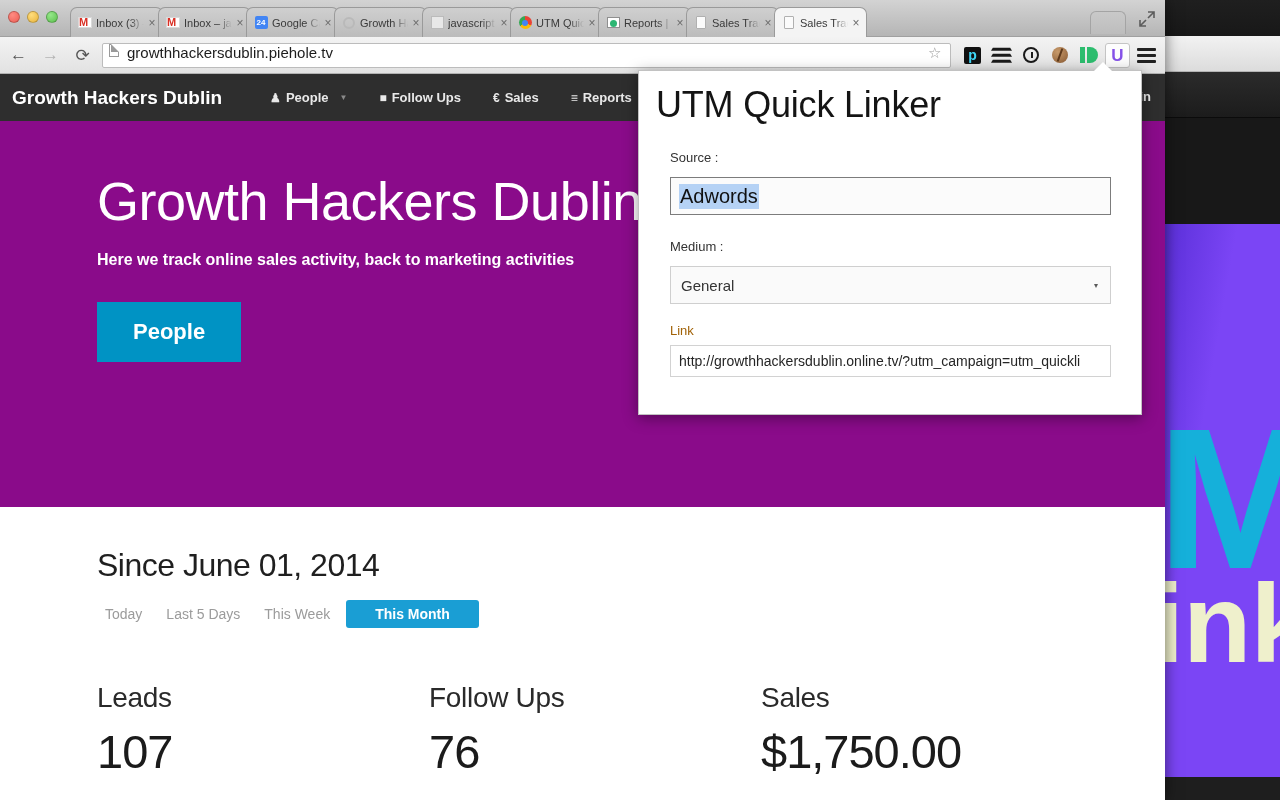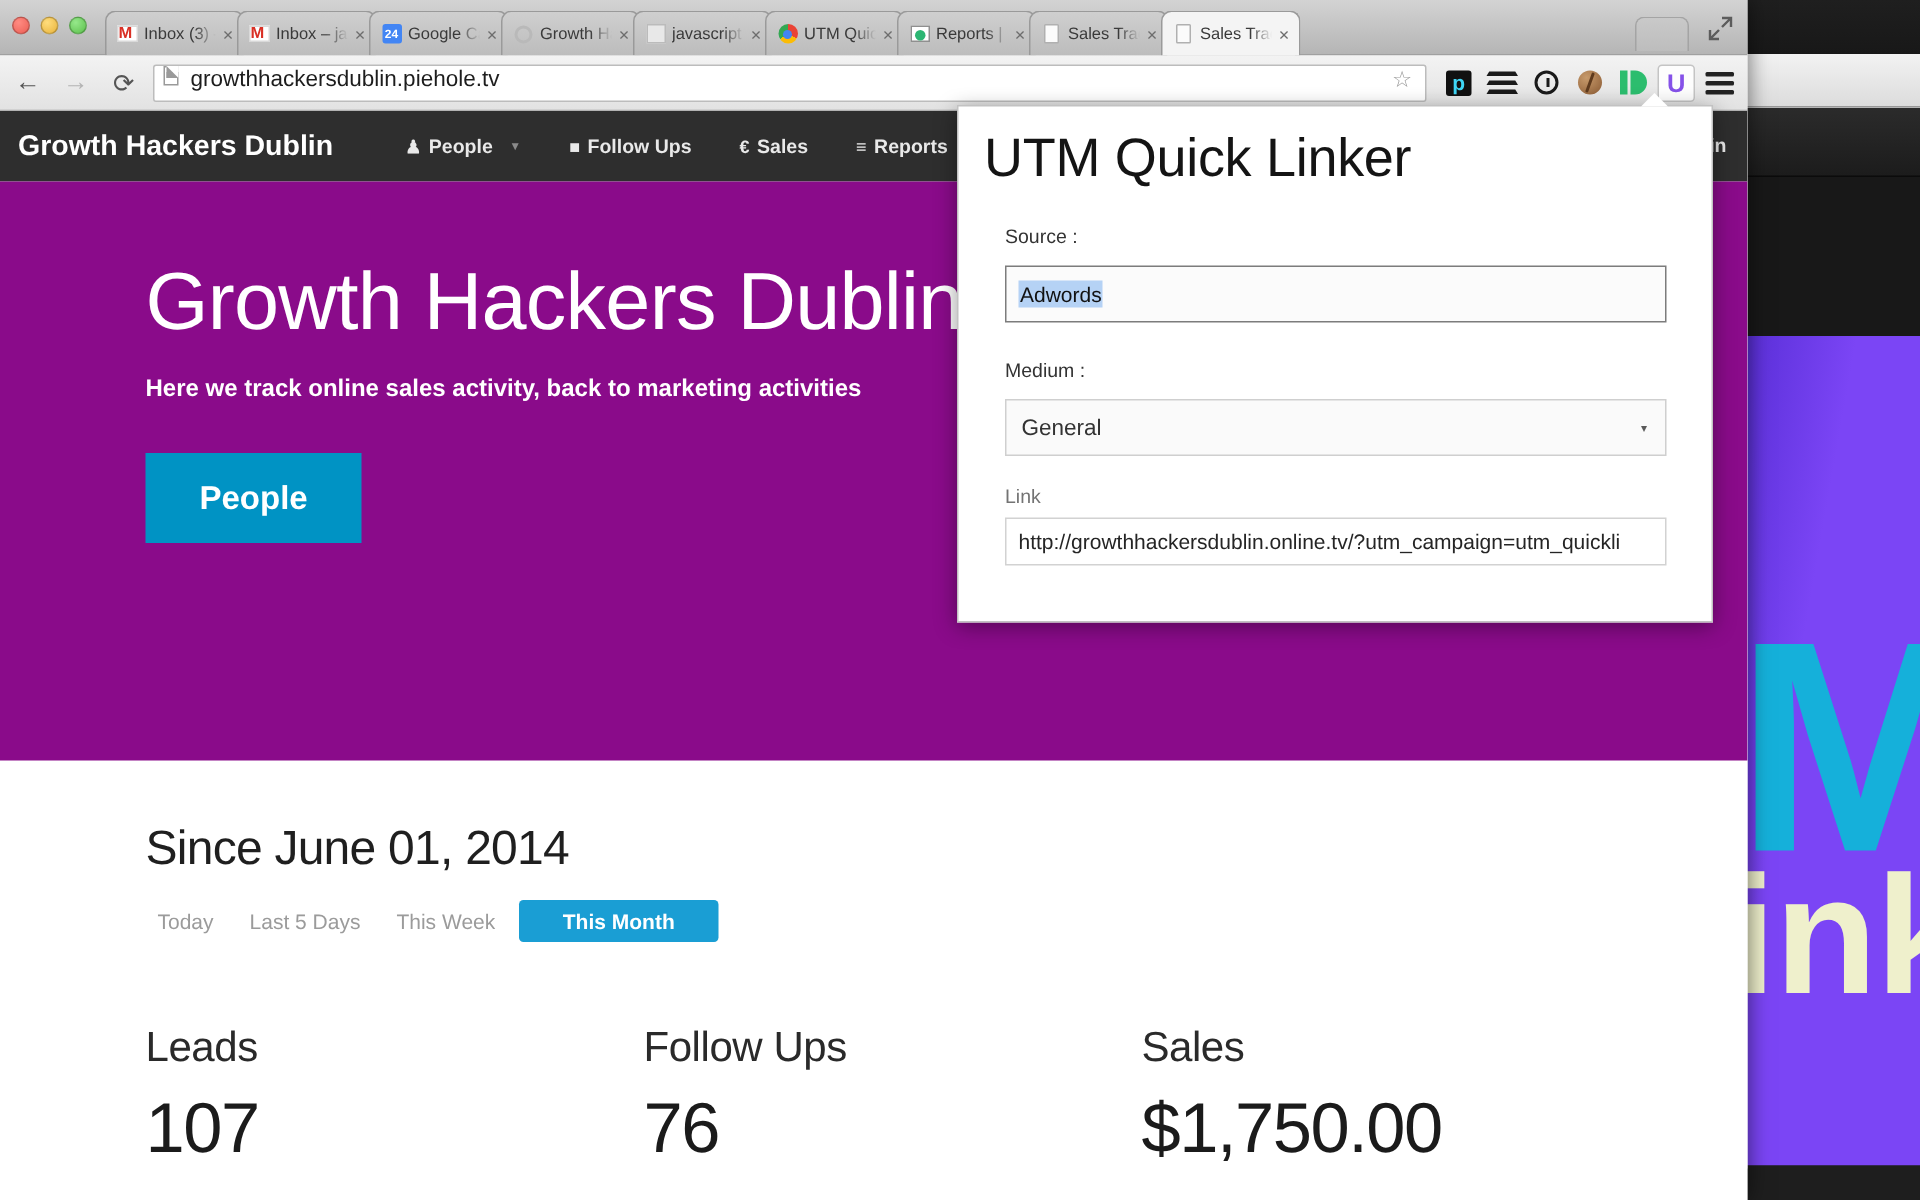--- a/index.html
+++ b/index.html
@@ -337,26 +337,26 @@
     border-bottom: 9px solid #fff;
   }
   #popup h1 {
     font-size: 36px; font-weight: normal; color: #141414;
     padding: 13px 0 0 17px; letter-spacing: -.2px;
   }
   .pop-body { padding: 24px 43px 0 31px; }
   .pop-label {
     font-size: 13px; color: #333; margin-bottom: 12px;
   }
-  .pop-label-tight { font-size: 13px; color: #737373; margin-bottom: 7px; }
+  .pop-label-tight { font-size: 13px; color: #a16207; margin-bottom: 7px; }
   .pop-input {
     width: 441px; height: 38px;
     border: 1px solid #7c7c7c; background: #fbfbfb;
     display: flex; align-items: center; padding: 0 8px;
-    font-size: 14px; color: #1b1b1b;
+    font-size: 20px; color: #1b1b1b;
     margin-bottom: 24px;
   }
   .pop-input .sel {
     background: #b5d2f5; color: #111; padding: 1px 1px;
   }
   .pop-select {
     width: 441px; height: 38px;
     border: 1px solid #cfcfcf; background: #fafafa;
     display: flex; align-items: center; justify-content: space-between;
     padding: 0 12px 0 10px;

